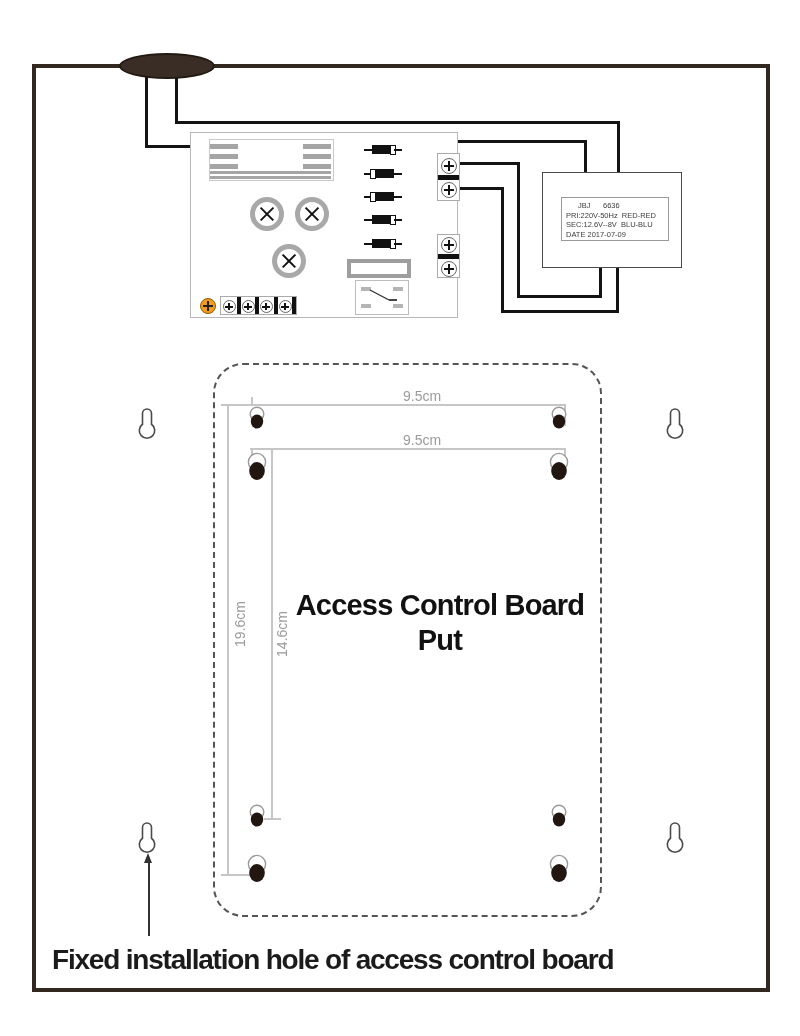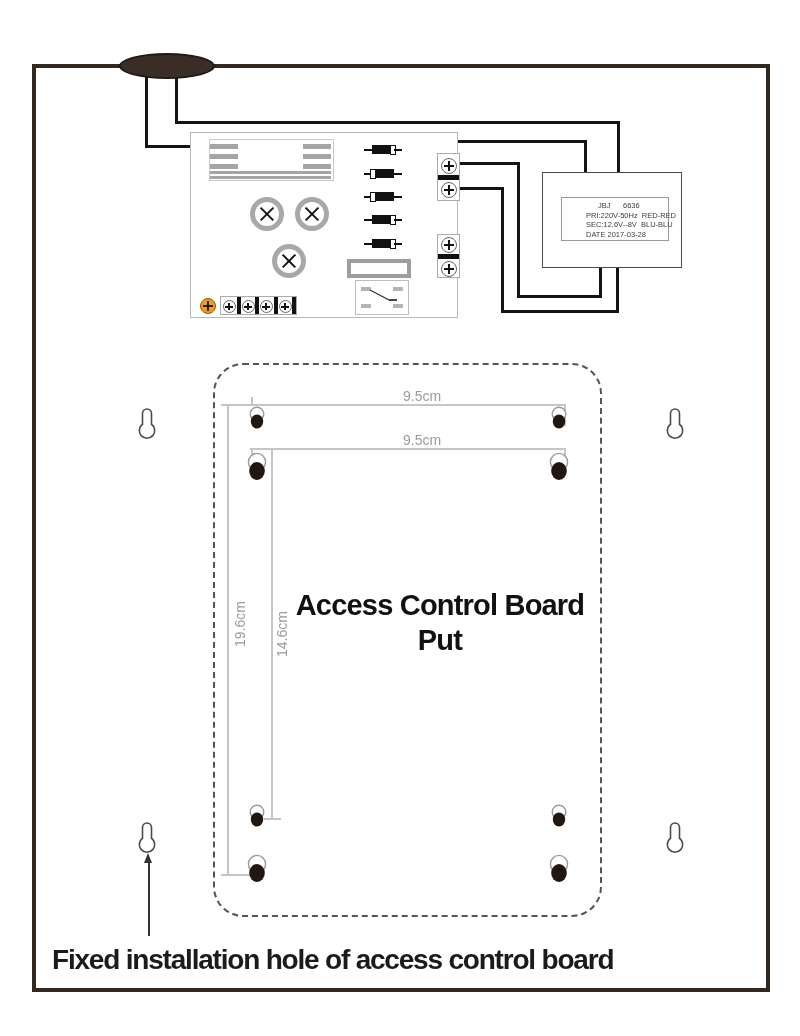--- a/index.html
+++ b/index.html
@@ -36,21 +36,21 @@
           background:#f29c1e;border:1px solid #8a5c00;box-sizing:border-box;}
   .oscrew::before{content:"";position:absolute;left:2px;top:6px;width:10px;height:2px;background:#222;}
   .oscrew::after{content:"";position:absolute;left:6px;top:2px;width:2px;height:10px;background:#222;}
   .term{position:absolute;background:#fff;border:1px solid #ababab;box-sizing:border-box;}
   .tbar{position:absolute;background:#111;}
   
   .transformer{position:absolute;left:542px;top:172px;width:140px;height:96px;background:#fff;
                border:1.5px solid #4a4a4a;box-sizing:border-box;}
   .tlabel{position:absolute;left:18px;top:24px;width:108px;height:44px;border:1px solid #9a9a9a;
           box-sizing:border-box;padding:3px 0 0 4px;font-size:7.5px;line-height:9.5px;color:#3c3c3c;}
-  .tlabel div{white-space:pre;margin-left:20px;}
+  .tlabel div{white-space:pre;}
   .tl1{padding-left:12px;}
   
   .dashed{position:absolute;left:213px;top:363px;width:389px;height:554px;border:2px dashed #555;
           border-radius:30px;box-sizing:border-box;}
   .dim{position:absolute;background:#c6c6c6;}
   .dimlab{position:absolute;font-size:14px;color:#9b9b9b;}
   .vlab{position:absolute;font-size:14px;color:#9b9b9b;writing-mode:vertical-rl;transform:rotate(180deg);}
   .puttext{position:absolute;left:250px;top:588px;width:380px;text-align:center;font-weight:bold;
            color:#111;font-size:29px;line-height:35px;letter-spacing:-0.8px;}
   .caption{position:absolute;left:52px;top:944px;font-size:28px;font-weight:bold;color:#1b1b1b;
@@ -155,21 +155,21 @@
       <span class="scr" style="left:3px;top:26px;width:16px;height:16px;"></span>
       <span class="tbar" style="left:0;top:19px;width:21px;height:5px;"></span>
     </div>
   </div>
 
   <div class="transformer">
     <div class="tlabel">
       <div class="tl1">JBJ      6636</div>
       <div>PRI:220V-50Hz  RED-RED</div>
       <div>SEC:12.6V--8V  BLU-BLU</div>
-      <div>DATE 2017-03-28</div>
+      <div>DATE 2017-07-09</div>
     </div>
   </div>
 
   <div class="dashed"></div>
 
   <div class="dim" style="left:221px;top:404px;width:345px;height:1.5px;"></div>
   <div class="dim" style="left:251px;top:397px;width:1.5px;height:9px;"></div>
   <div class="dim" style="left:564px;top:404px;width:1.5px;height:22px;"></div>
   <div class="dimlab" style="left:403px;top:388px;">9.5cm</div>
 

